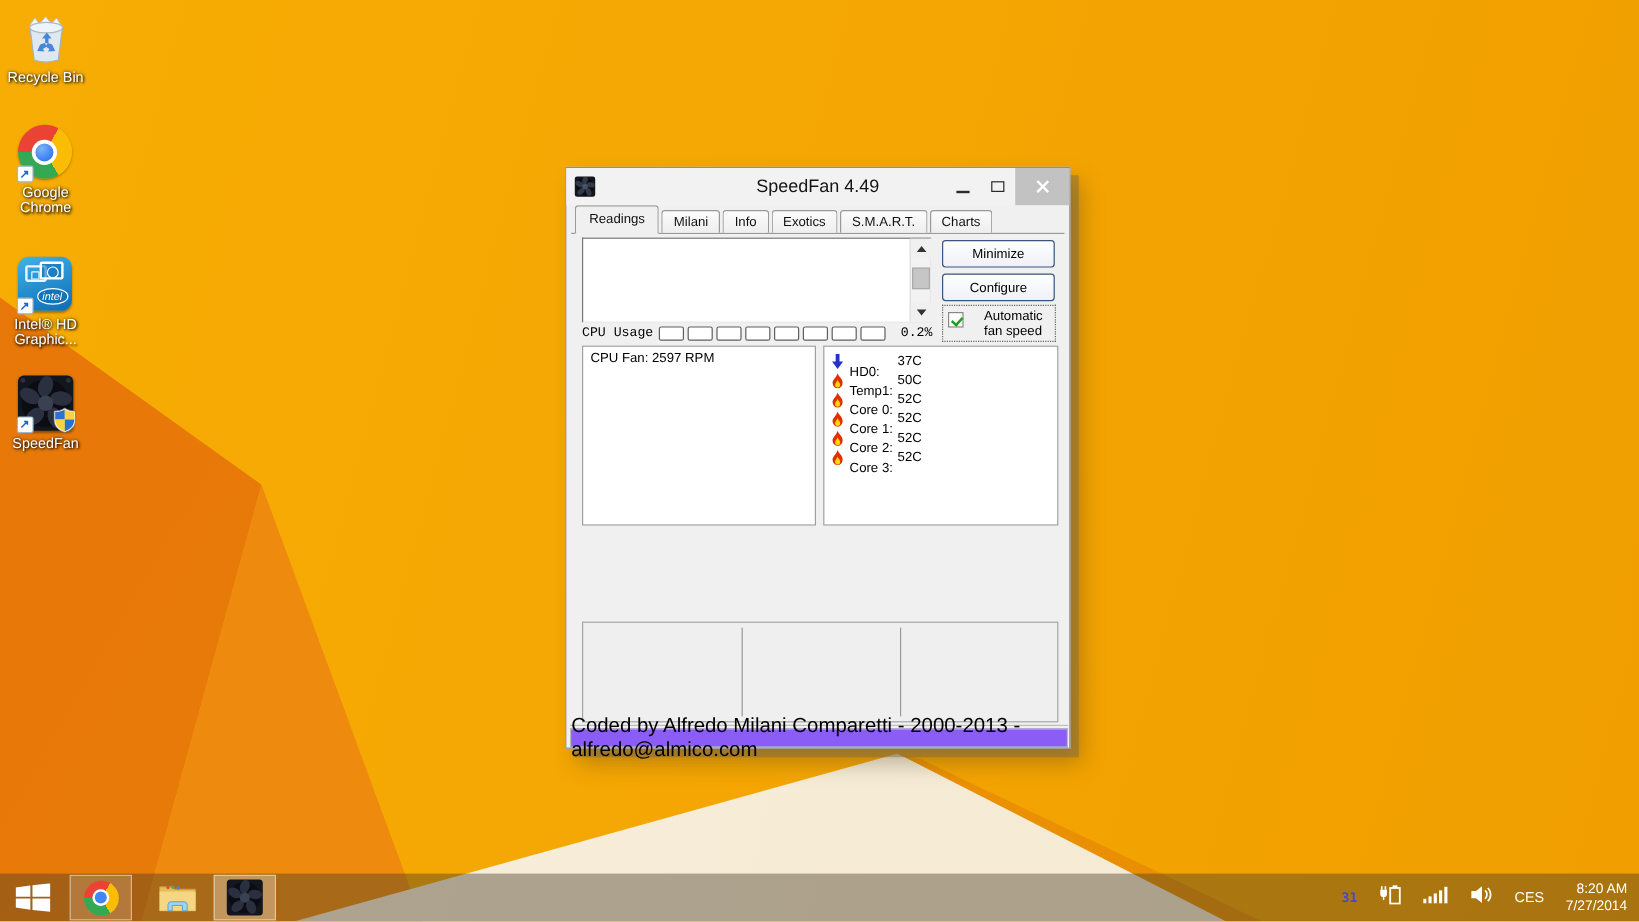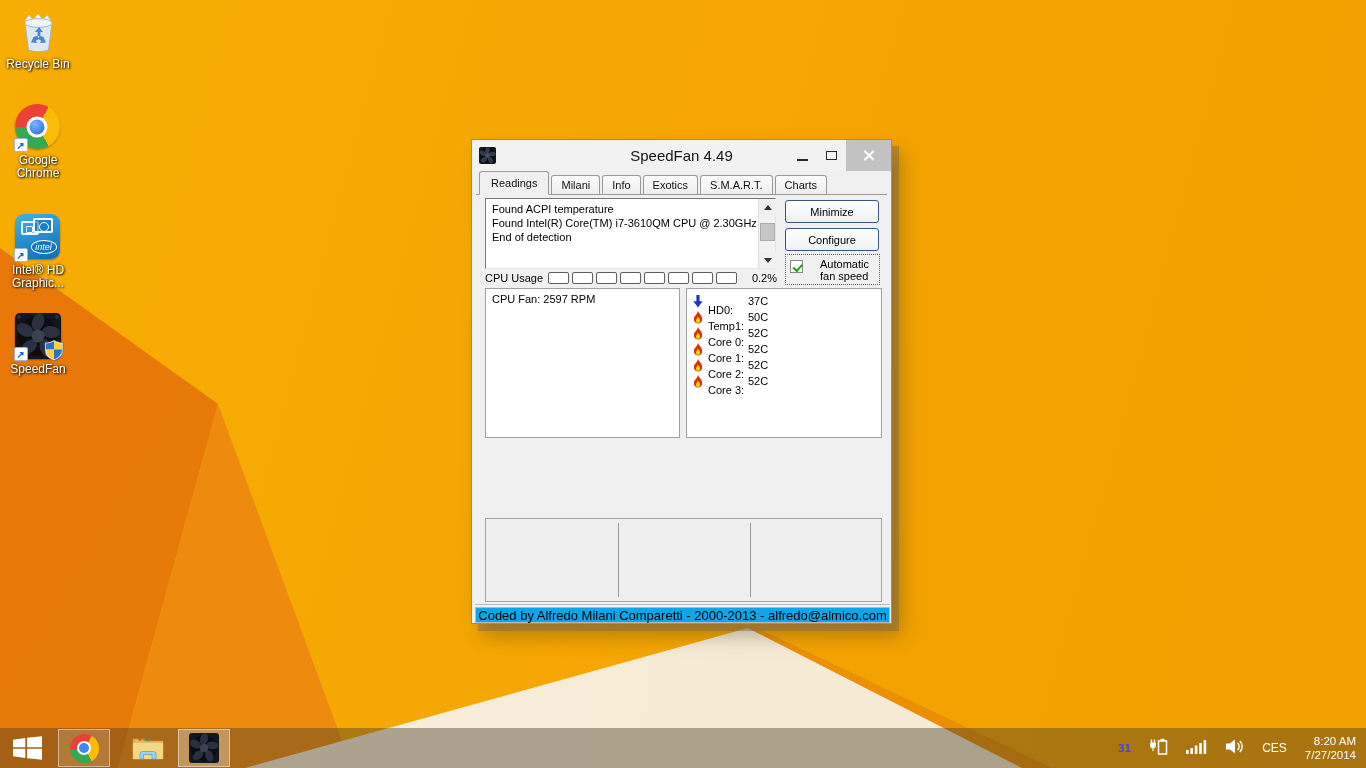--- a/index.html
+++ b/index.html
@@ -84,38 +84,38 @@
     background:linear-gradient(#fefefe,#eef1f6); font-size:11px; color:#000;
     display:flex; align-items:center; justify-content:center; }
   .btn.minimize { top:60px; } .btn.configure { top:88px; }
   .autofan { position:absolute; left:313px; top:114px; width:95px; height:31px; border:1px dotted #666;
     display:flex; align-items:flex-start; gap:17px; padding:3px 2px 2px 4px; background:#f0f0f0; }
   .cbx { width:13px; height:13px; background:#fff; border:1px solid #888; position:relative; flex:none; margin-top:2px; }
   .cbx::after { content:""; position:absolute; left:2px; top:2.5px; width:7px; height:3.5px;
     border-left:2px solid #1f9e1f; border-bottom:2px solid #1f9e1f; transform:rotate(-48deg); }
   .autofan .txt { line-height:12px; font-size:11px; }
 
-  .cpurow { position:absolute; left:13px; top:131px; width:292px; height:14px; display:flex; align-items:center; }
+  .cpurow { position:absolute; left:13px; top:131px; width:292px; height:14px; display:flex; align-items:center;font-family:Liberation Mono, monospace; }
   .cpurow .lbl { font-size:11px; margin-right:5px; }
   .cells { display:flex; gap:3px; flex:1; }
   .cell { width:21px; height:12px; background:#fff; border:1px solid #5f5f5f; border-radius:2px; }
   .cpurow .pct { font-size:11px; margin-left:4px; }
 
   .panel { position:absolute; top:148px; height:150px; background:#fff; border:1px solid #a0a0a0; }
   .panel.fan { left:13px; width:195px; padding:4px 6px; }
   .panel.temps { left:214px; width:196px; padding:4px 5px; }
   .trow { display:flex; align-items:center; height:16px; }
   .trow .ic { width:12px; height:13px; flex:none; margin-right:4px; display:flex; align-items:center; justify-content:center; }
   .trow .tl { width:40px;margin-top:18px; }
   .tripanel { position:absolute; left:13px; top:378px; width:397px; height:84px; background:#efefef; border:1px solid #a5a5a5; }
   .tripanel .div1,.tripanel .div2 { position:absolute; top:4px; bottom:4px; width:1px; background:#9a9a9a; }
   .tripanel .div1{ left:132px; } .tripanel .div2{ left:264px; }
   .botline { position:absolute; left:3px; top:464px; width:415px; height:1px; background:#bcbcbc; }
-  .statusbar { position:absolute; left:3px; top:467px; width:415px; height:16px; background:#0ea5e9;
-    border:1px solid #b9b9b9; display:flex; align-items:center; justify-content:center; font-size:13px; }
+  .statusbar { position:absolute; left:3px; top:467px; width:415px; height:16px; background:#8b5cf6;
+    border:1px solid #b9b9b9; display:flex; align-items:center; justify-content:center; font-size:17px; }
 
   
   .taskbar { position:absolute; left:0; bottom:0; width:1366px; height:40px; background:rgba(72,60,38,.42);
     display:flex; align-items:center; }
   .startbtn { width:54px; height:40px; display:flex; align-items:center; justify-content:center; }
   .tb-btn { width:52px; height:38px; margin-left:4px; display:flex; align-items:center; justify-content:center;
     border:1px solid rgba(255,255,255,.45); background:rgba(255,255,255,.16); }
   .tb-btn.plain { border:none; background:transparent; margin-left:12px; }
   .tb-btn.active { background:rgba(255,255,255,.30); }
   .chrome-sm { width:29px; height:29px; border-radius:50%; position:relative;
@@ -239,25 +239,20 @@
     <div class="tabbar">
       <div class="tab active">Readings</div>
       <div class="tab">Milani</div>
       <div class="tab">Info</div>
       <div class="tab">Exotics</div>
       <div class="tab">S.M.A.R.T.</div>
       <div class="tab">Charts</div>
     </div>
 
     <div class="logbox">
-      <div class="loglines">
-        <div>Found ACPI temperature</div>
-        <div>Found Intel(R) Core(TM) i7-3610QM CPU @ 2.30GHz</div>
-        <div>End of detection</div>
-      </div>
       <div class="vscroll">
         <div class="sb-btn sb-up">
             <div class="tri-up"></div>
           </div>
         <div class="sb-thumb"></div>
         <div class="sb-btn sb-dn">
             <div class="tri-dn"></div>
           </div>
       </div>
     </div>

